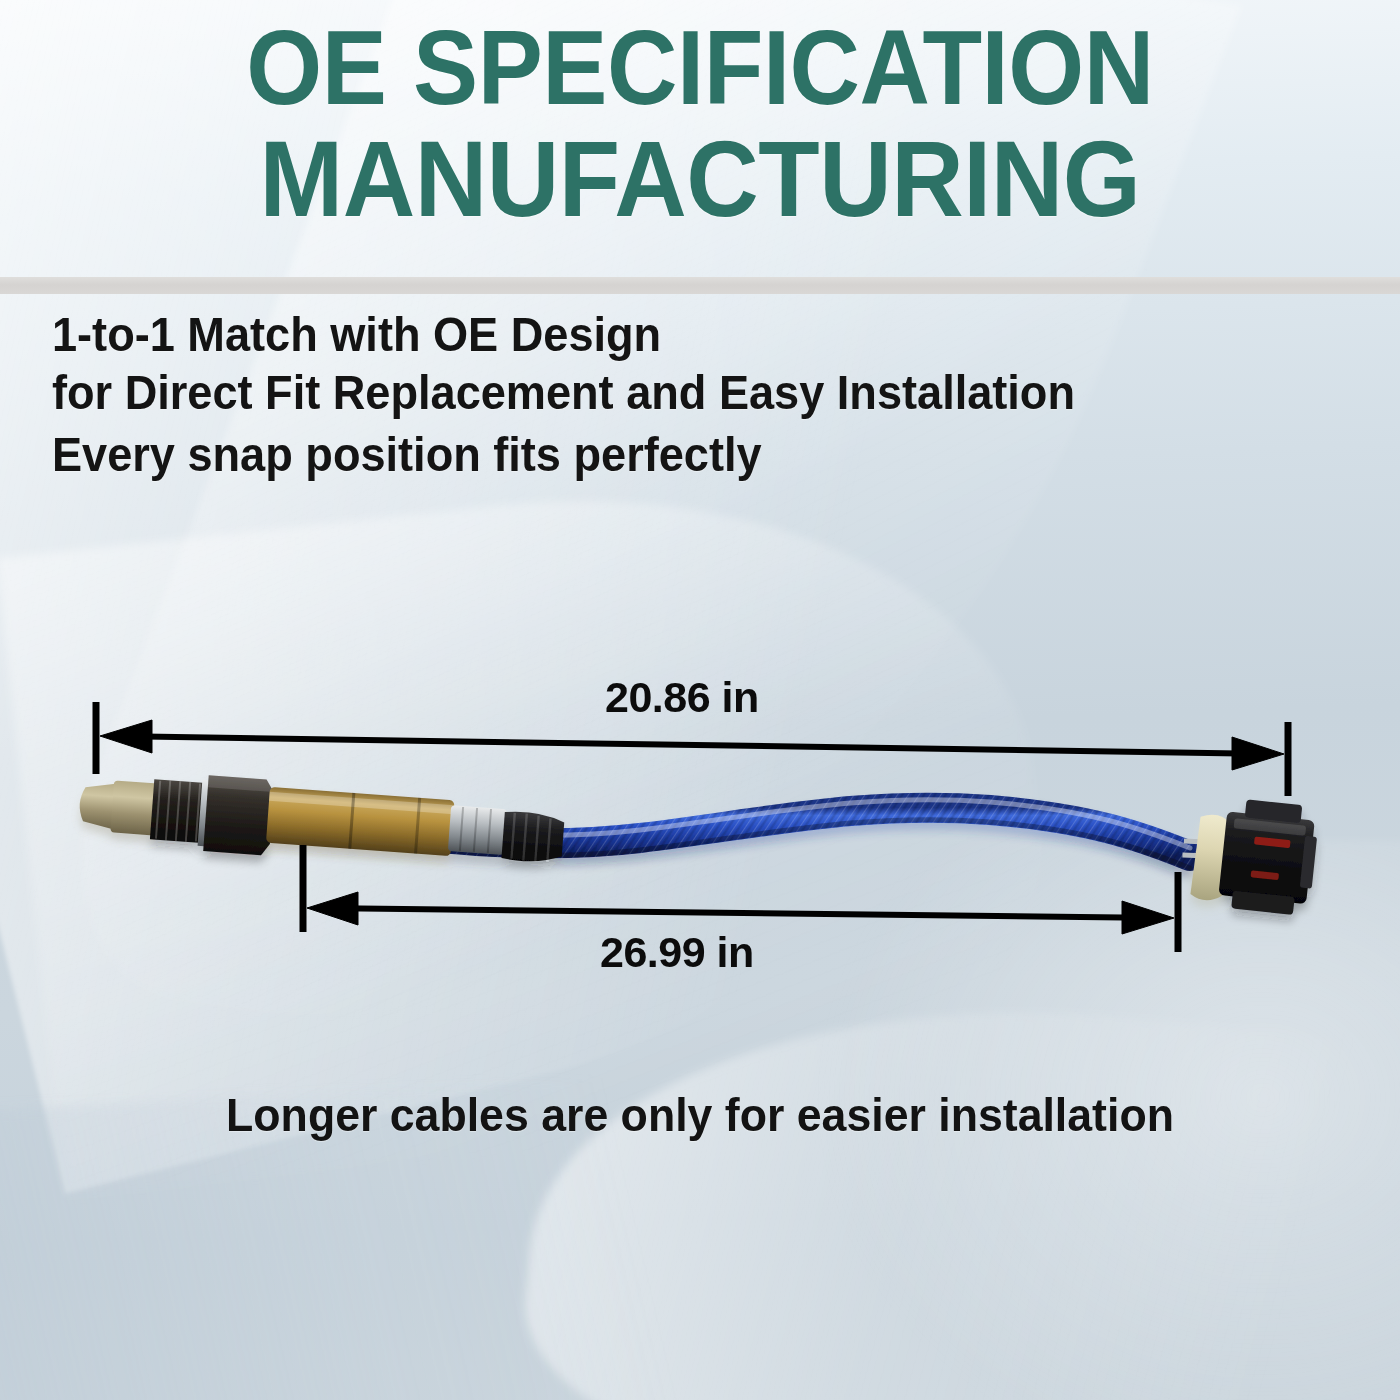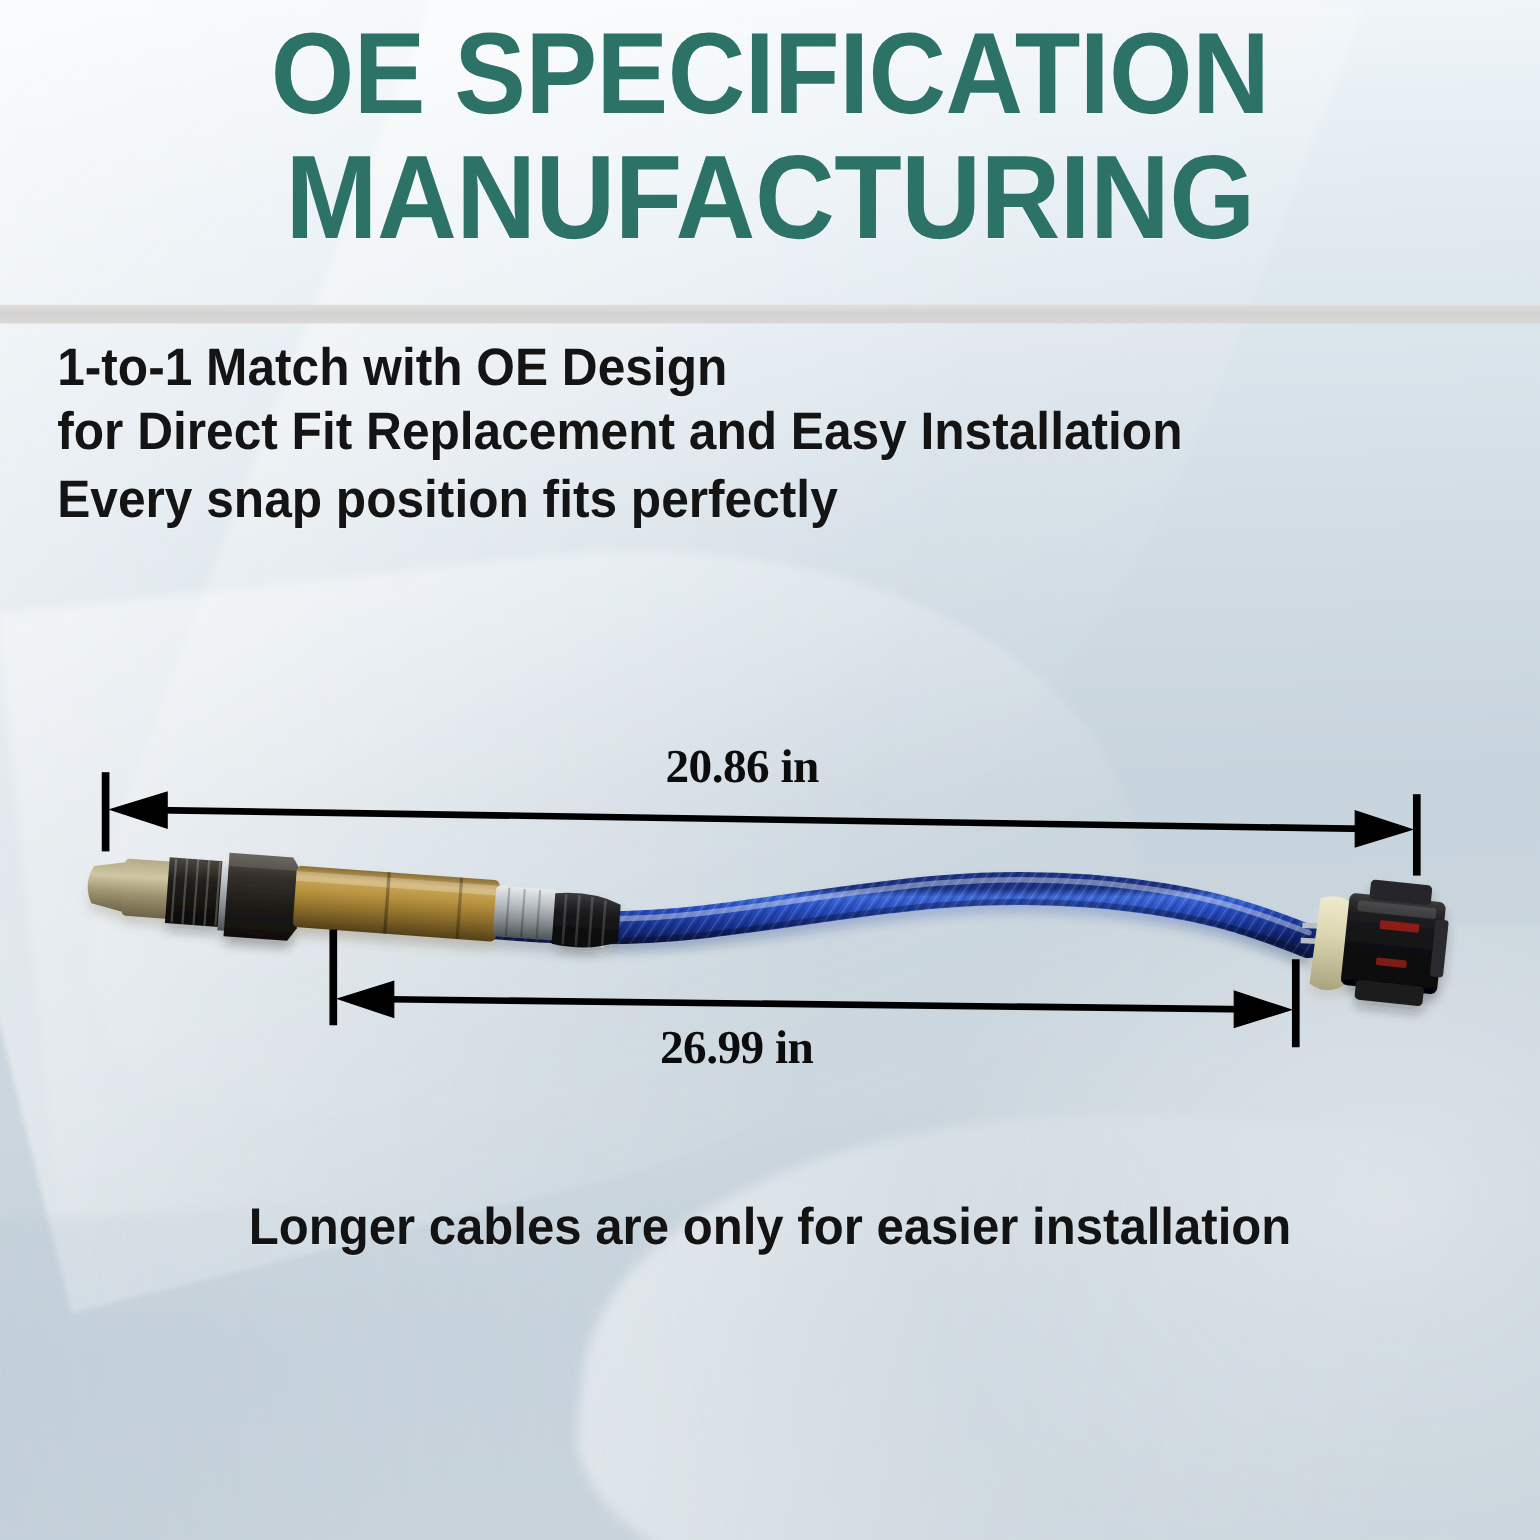--- a/index.html
+++ b/index.html
@@ -147,21 +147,21 @@
     transform: scaleX(0.95);
     white-space: nowrap;
     text-shadow: 0 1px 1px rgba(255,255,255,0.4);
   }
 
   
   .dim-label {
     position: absolute;
     z-index: 8;
     color: #0c0c0c;
-    font-family: Liberation Serif, serif;
+    font-family: Liberation Sans, sans-serif;
     font-weight: 700;
     font-size: 43px;
     letter-spacing: -0.5px;
     white-space: nowrap;
   }
   #dim-top-label { left: 605px; top: 673px; }
   #dim-bot-label { left: 600px; top: 928px; }
 
   
   svg.layer {

